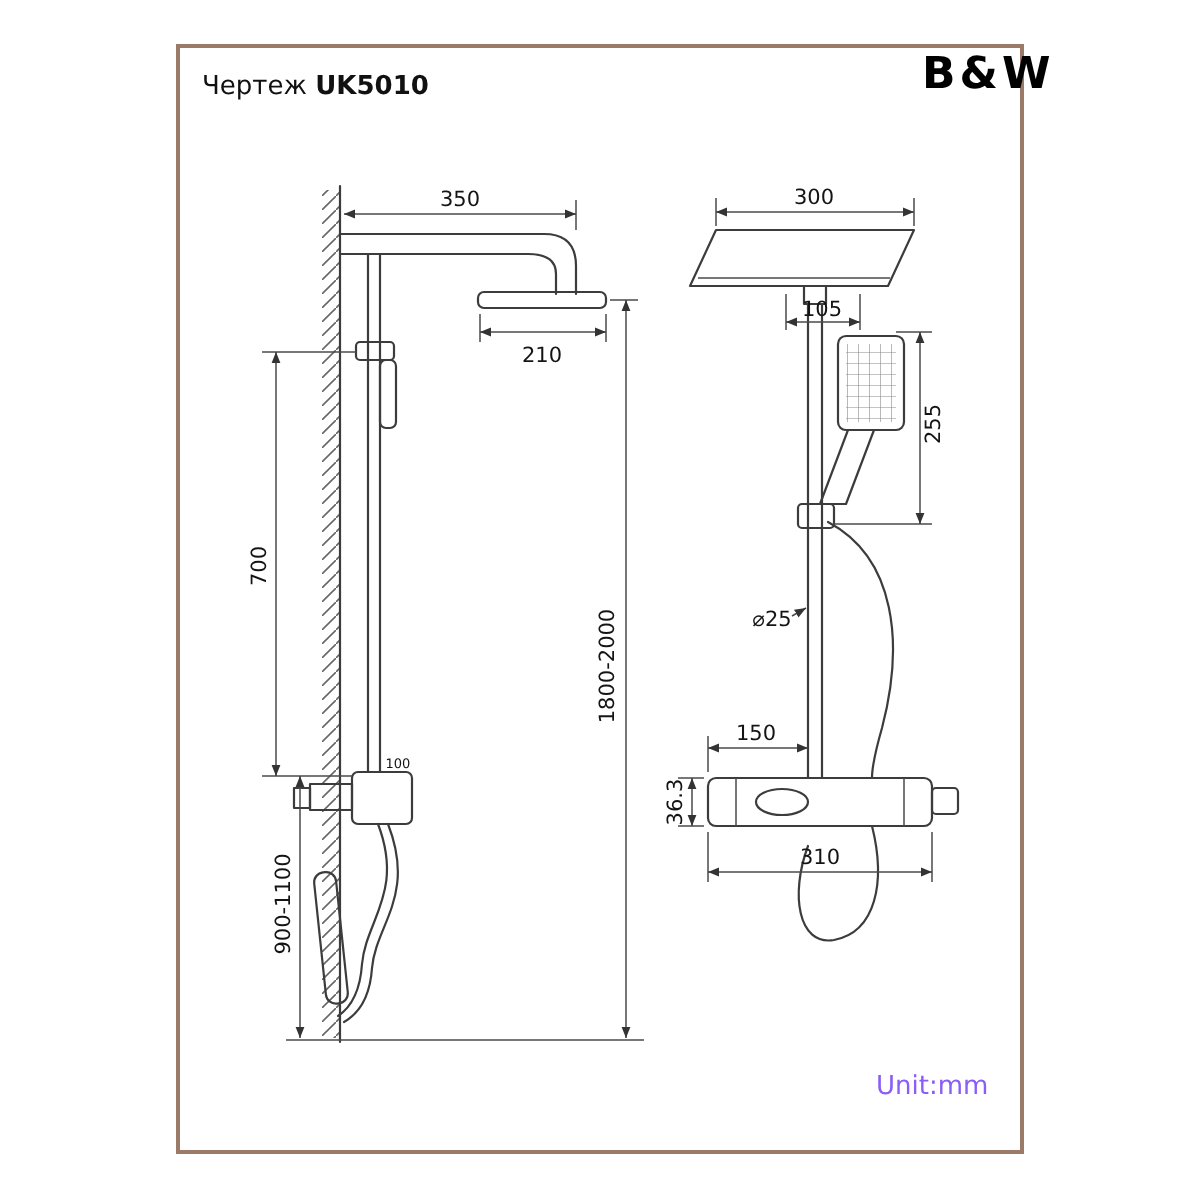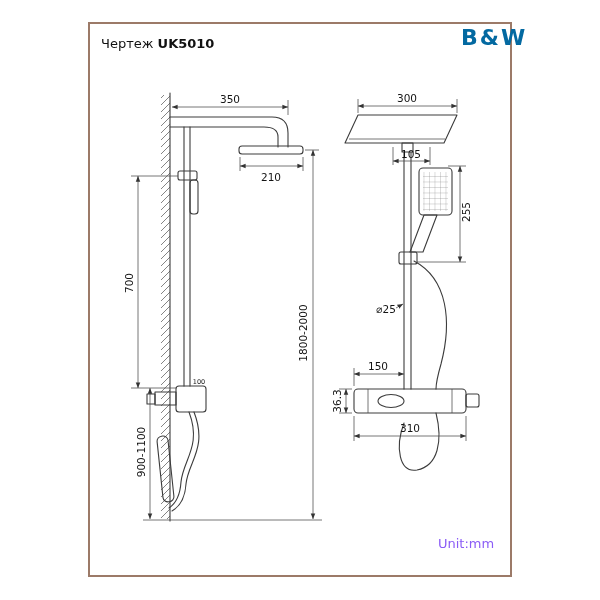--- a/index.html
+++ b/index.html
@@ -1,21 +1,21 @@
 <!DOCTYPE html>
 <html><head>
 <meta charset="utf-8">
 <style>
   * { margin:0; padding:0; box-sizing:border-box; }
   html,body { width:600px; height:600px; background:#ffffff; font-family:"DejaVu Sans", sans-serif; }
   .sheet { position:relative; width:600px; height:600px; background:#fff; overflow:hidden; }
   .frame { position:absolute; left:88px; top:22px; width:424px; height:555px; border:2px solid #9c7a68; }
   .title { position:absolute; left:101px; top:36px; font-size:13px; color:#111; white-space:nowrap; }
   .title .model { font-weight:bold; }
-  .brand { position:absolute; left:461px; top:25px; font-size:22px; font-weight:600; letter-spacing:2px; color:#0369a1; }
+  .brand { position:absolute; left:461px; top:25px; font-size:22px; font-weight:600; letter-spacing:2px; color:#000000; }
   .unit { position:absolute; left:438px; top:536px; font-size:13px; color:#8b5cf6; }
   svg.drawing { position:absolute; left:0; top:0; width:600px; height:600px; }
   .geo { stroke:#3c3c3c; stroke-width:1.1; fill:none; stroke-linejoin:round; stroke-linecap:round; }
   .dimln { stroke:#4a4a4a; stroke-width:0.75; fill:none; }
   .hatchrect, .meshrect { stroke:none; }
   svg.drawing text { font-family:"DejaVu Sans", sans-serif; font-size:10.5px; fill:#141414; }
   svg.drawing text.small { font-size:6.5px; }
 </style>
 </head>
 <body>

